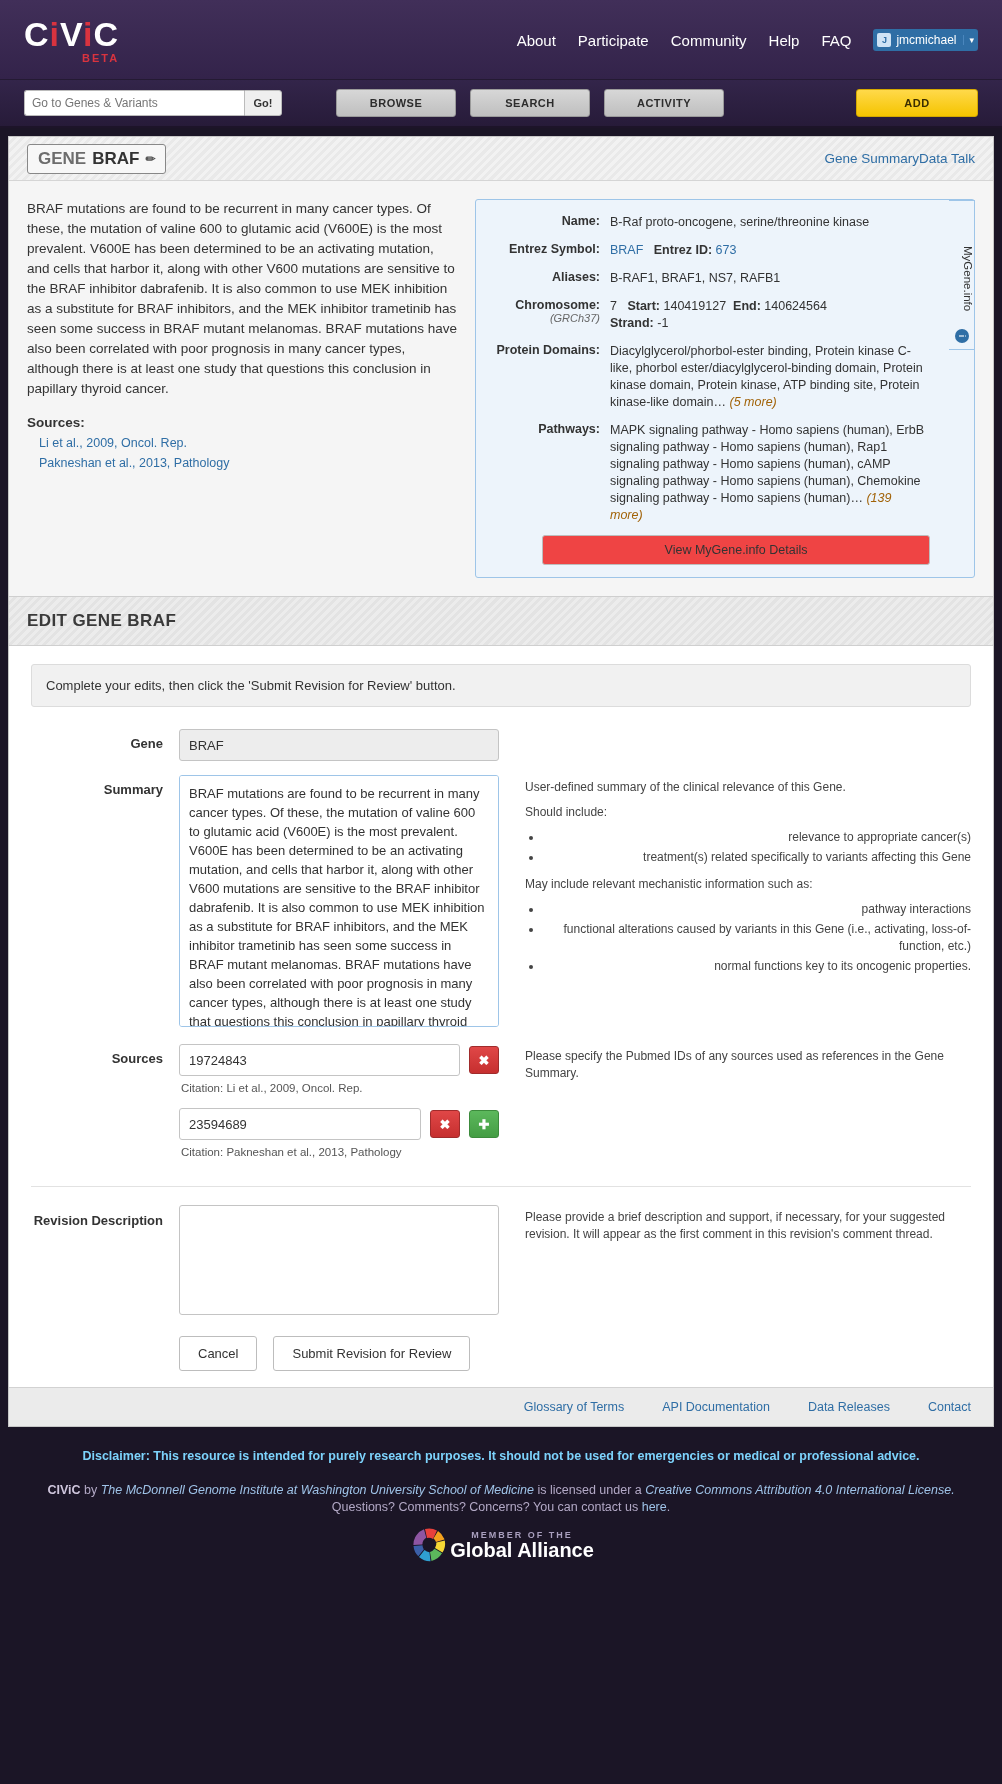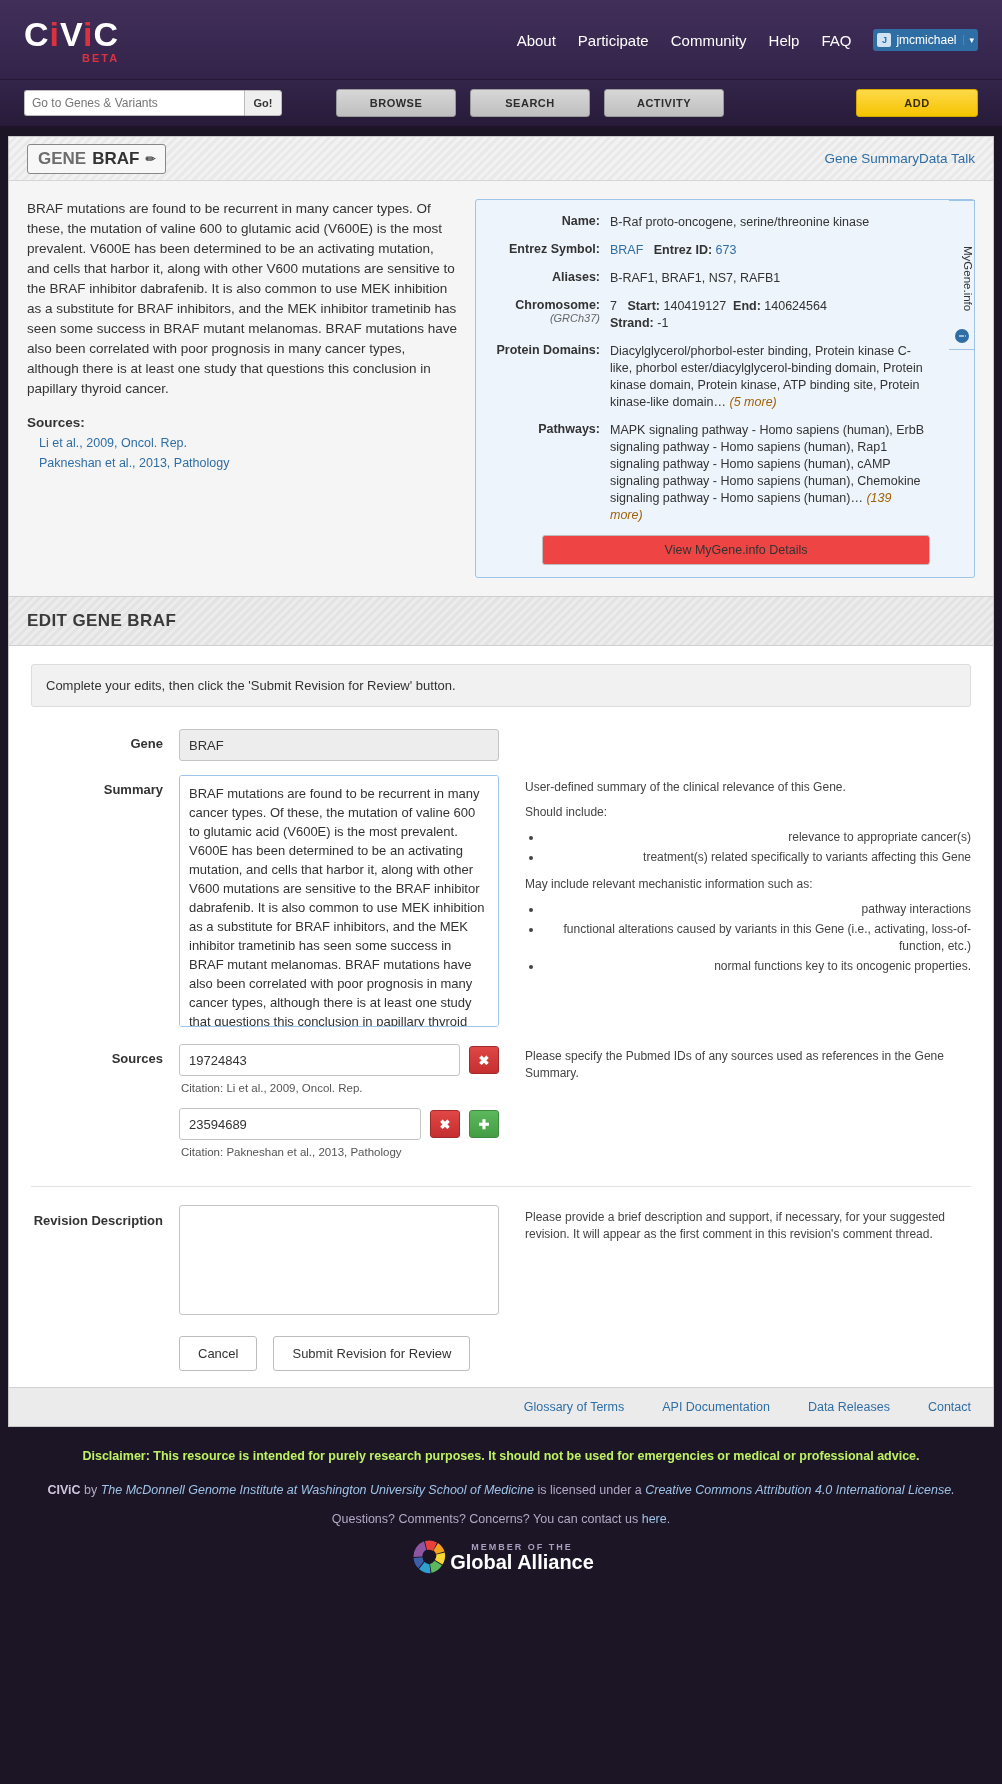--- a/index.html
+++ b/index.html
@@ -165,25 +165,25 @@
 
   
   .footer-links {
     background:#ebebeb; border-top:1px solid #d2d2d2; padding: 12px 22px;
     display:flex; justify-content:flex-end; gap: 38px;
   }
   .footer-links a { color:#2f6ea5; font-size:12.5px; text-decoration:none; }
 
   
   .dark-footer { padding: 22px 40px 10px 40px; text-align:center; }
-  .disclaimer { color:#bef264; font-size:12.5px; font-weight:bold; margin-bottom: 18px; }
+  .disclaimer { color:#7dd3fc; font-size:12.5px; font-weight:bold; margin-bottom: 18px; }
   .license { color:#b3a9c6; font-size:12.5px; line-height:19px; }
   .license a { color:#9fc3e8; text-decoration:none;font-style:italic; }
   .license .civic-mark { color:#cfc6dd; font-weight:bold; }
-  .questions { color:#b3a9c6; font-size:12.5px; margin-top: 12px; }
+  .questions { color:#b3a9c6; font-size:12.5px; }
   .questions a { color:#9fc3e8; text-decoration:none; }
   .ga { display:flex; align-items:center; justify-content:center; margin-top: 10px; padding-bottom: 28px;}
   .ga-logo { width:42px; height:42px; position:relative; }
   .ga-text .small { color:#a99fbe; font-size:9px; letter-spacing:2px; font-weight:bold; }
   .ga-text .big { color:#fff; font-size:20px; font-weight:bold; line-height:21px; }
 </style>
 </head>
 <body>
 
 <div class="page">

